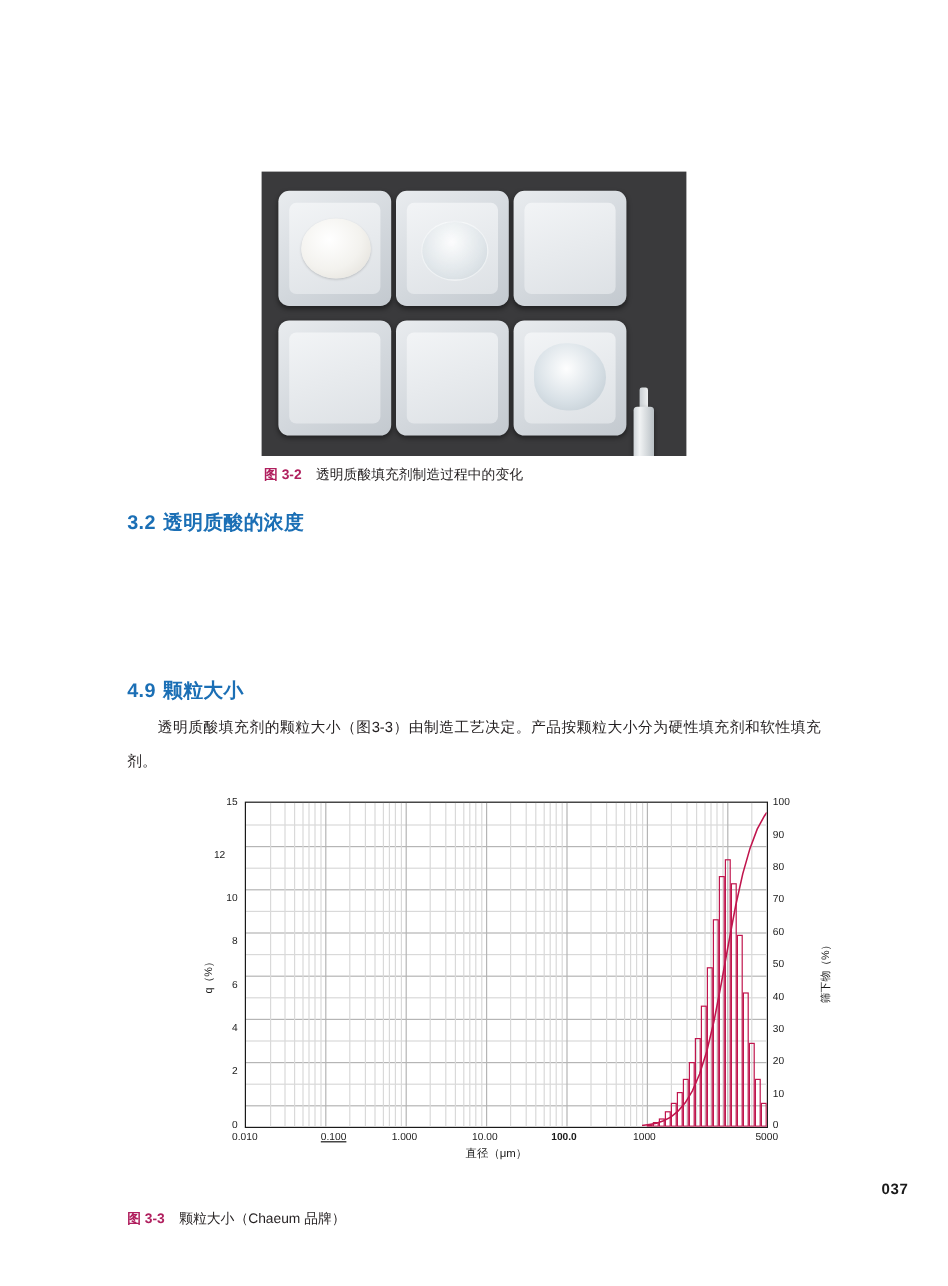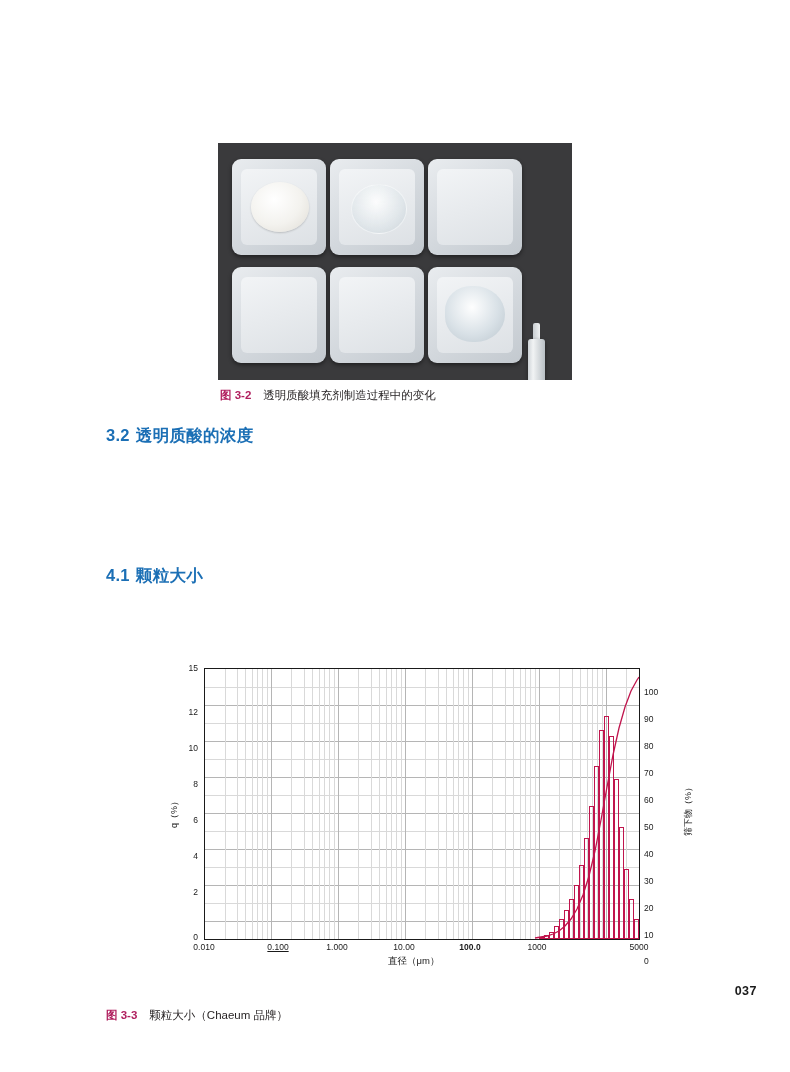--- a/index.html
+++ b/index.html
@@ -198,21 +198,21 @@
   .grid-h { height: 1px; left: 0; right: 0; }
   .grid-major { background: #b5b5b5; }
 
   .tick-left, .tick-right {
     position: absolute;
     font-size: 8.5px;
     color: #1a1a1a;
     white-space: nowrap;
   }
   .tick-left { text-align: right; width: 30px; }
-  .tick-right { text-align: left; width: 34px; margin-top: 24px; }
+  .tick-right { text-align: left; width: 34px; }
   .tick-x {
     position: absolute;
     font-size: 8.5px;
     color: #1a1a1a;
     text-align: center;
     width: 56px;
     white-space: nowrap;
   }
   .axis-label-y {
     position: absolute;
@@ -289,30 +289,31 @@
 
   <div class="fig-caption fig-caption-2">
     <span class="fig-label">图 3-2</span><span class="fig-cap-gap"></span><span>透明质酸填充剂制造过程中的变化</span>
   </div>
 
   <div class="section-head sec-32">
     <span class="sec-num">3.2</span><span>透明质酸的浓度</span>
   </div>
 
   <div class="section-head sec-33">
-    <span class="sec-num">4.1</span><span>颗粒大小</span>
-  </div>
+    <span class="sec-num">4.9</span><span>颗粒大小</span>
+  </div>
+  <div class="para para-2"><span class="indent"></span><span>透明质酸填充剂的颗粒大小（图3-3）由制造工艺决定。产品按颗粒大小分为硬性填充剂和软性填充剂。</span></div>
 
   <div class="chart">
     <div class="axis-label-y" style="left:72px;top:170px;">q（%）</div>
     <div class="axis-label-y" style="left:586px;top:178px;">筛下物（%）</div>
     <div class="axis-label-x" style="left:292px;top:297px;">直径（μm）</div>
 
     <div class="tick-left" style="left:72px;top:5px;">15</div>
-    <div class="tick-left" style="left:72px;top:49px;">12</div>
+    <div class="tick-left" style="left:72px;top:49px;text-align:center;">12</div>
     <div class="tick-left" style="left:72px;top:85px;">10</div>
     <div class="tick-left" style="left:72px;top:121px;">8</div>
     <div class="tick-left" style="left:72px;top:157px;">6</div>
     <div class="tick-left" style="left:72px;top:193px;">4</div>
     <div class="tick-left" style="left:72px;top:229px;">2</div>
     <div class="tick-left" style="left:72px;top:274px;">0</div>
 
     <div class="tick-right" style="left:548px;top:5px;">100</div>
     <div class="tick-right" style="left:548px;top:32px;">90</div>
     <div class="tick-right" style="left:548px;top:59px;">80</div>

